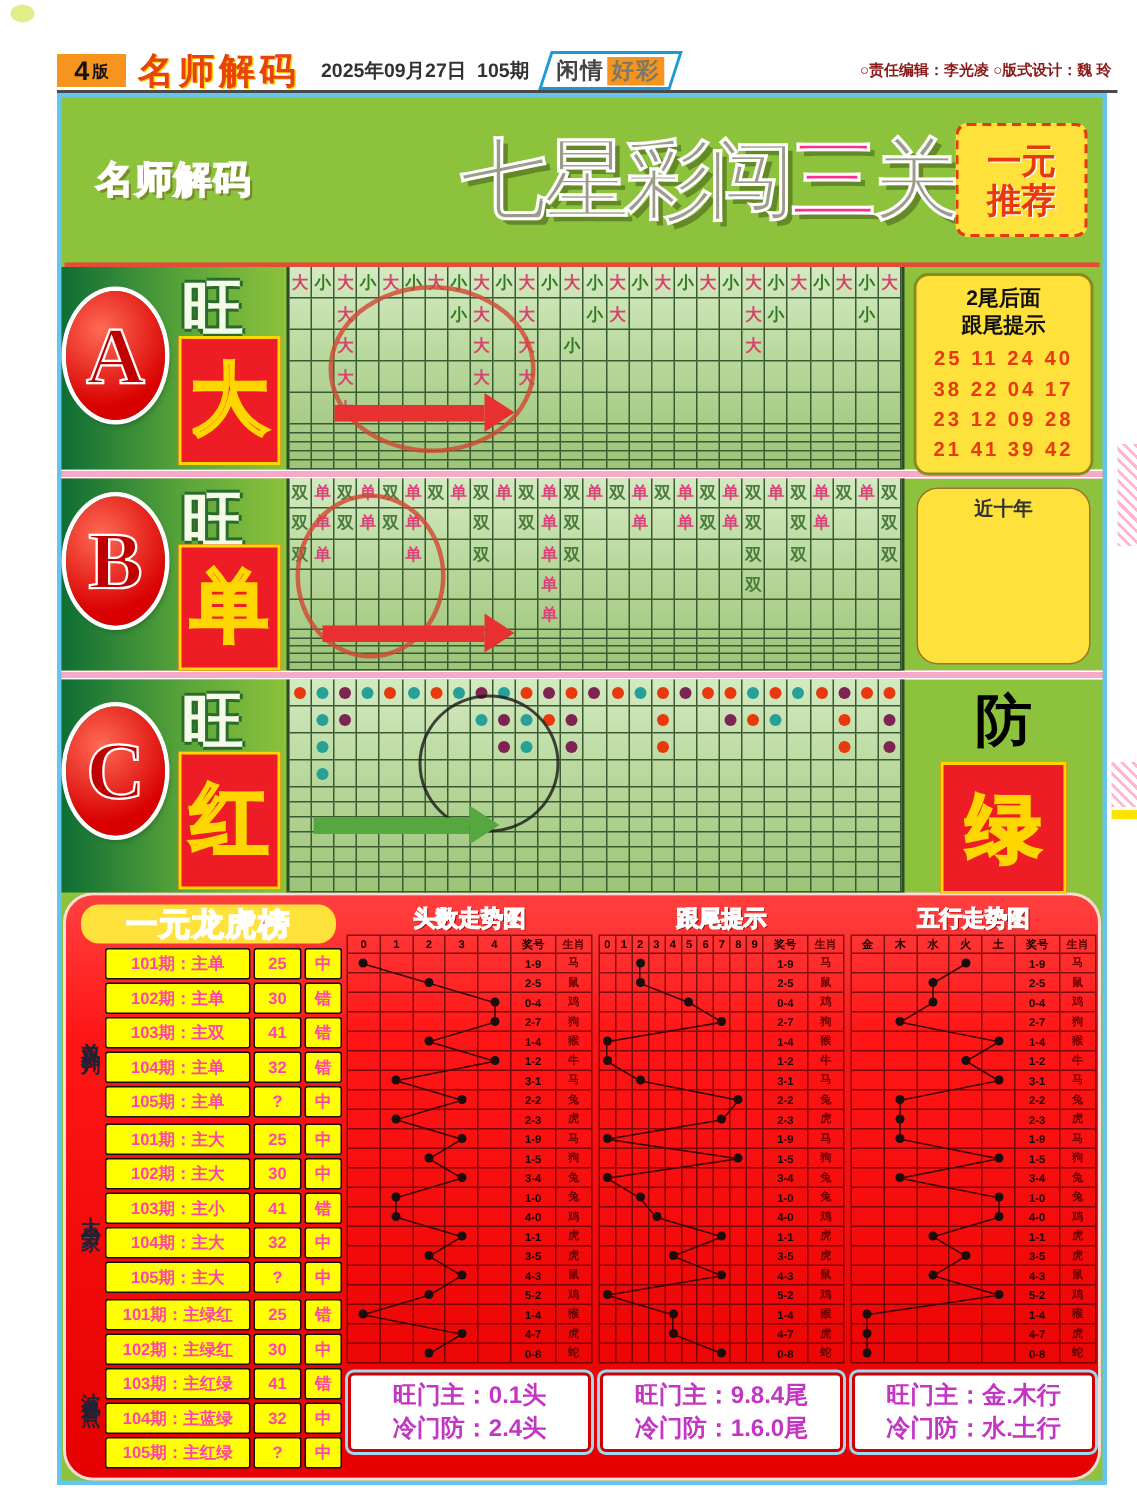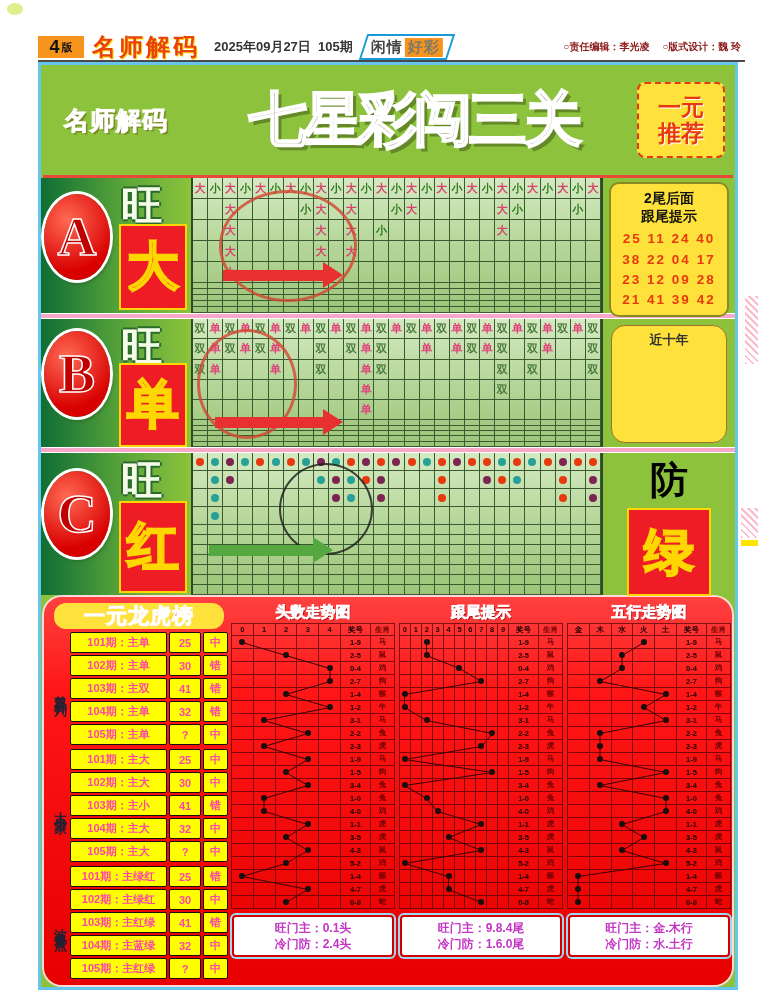--- a/index.html
+++ b/index.html
@@ -16,32 +16,32 @@
   .ed-suf{font-size:11px;font-weight:700;color:#111;margin-left:2px;}
   .paper-name{font-family:"Liberation Serif","DejaVu Serif",serif;font-size:24px;font-weight:900;
       color:#e8420d;letter-spacing:3px;text-shadow:1px 1px 0 #ffd700;white-space:nowrap;}
   .date-issue{font-size:13px;font-weight:700;color:#333;margin-left:14px;white-space:nowrap;}
   .logo{margin-left:10px;display:flex;align-items:center;border:2px solid #1a9ad6;
       transform:skewX(-18deg);background:#fff;padding:1px 6px;height:20px;}
   .logo-l{font-size:15px;font-weight:900;color:#444;transform:skewX(18deg);letter-spacing:1px;}
   .logo-r{font-size:15px;font-weight:900;color:#7a7a6a;background:#f7941d;padding:0 3px;
       margin-left:2px;transform:skewX(18deg);letter-spacing:1px;}
   .credits{margin-left:auto;font-size:10px;font-weight:700;color:#8b1a1a;white-space:nowrap;padding-right:4px;}
-  .credits span{margin-left:10px;}
+  .credits span{}
   
   .main{position:absolute;left:38px;top:62px;width:700px;height:928px;
       border:3px solid #66c5ec;background:#8cc23c;box-sizing:border-box;}
   
   .masthead{height:110px;position:relative;display:flex;align-items:center;}
   .code-block{width:150px;text-align:center;line-height:1.05;}
   .code{font-size:42px;font-weight:900;font-style:italic;color:#ff2d8c;
       -webkit-text-stroke:1.5px #fff;text-shadow:2px 2px 0 rgba(90,40,0,.35);}
   .code-sub{font-size:25px;font-weight:900;color:#ff2d8c;-webkit-text-stroke:1px #fff;
       text-shadow:2px 2px 0 rgba(90,40,0,.35);letter-spacing:1px;}
-  .big-title{flex:1;text-align:center;font-size:58px;font-weight:700;color:#9c9c8c;
+  .big-title{flex:1;text-align:right;font-size:58px;font-weight:400;color:#9c9c8c;
       -webkit-text-stroke:2px #fff;text-shadow:4px 4px 0 rgba(70,90,25,.55);
       letter-spacing:-3px;white-space:nowrap;}
   .big-title .em{color:#ff2d8c;}
   .recommend{width:84px;height:72px;margin-right:10px;background:#ffe13b;
       border:2px dashed #e8380d;border-radius:8px;display:flex;flex-direction:column;
       align-items:center;justify-content:center;line-height:1.15;}
   .recommend div{font-size:23px;font-weight:900;color:#e8380d;text-shadow:1px 1px 0 #fff;}
   .red-line{height:3px;background:#e84a3a;margin:0 2px;}
   
   .section{display:flex;position:relative;}
@@ -119,21 +119,21 @@
       font-size:7.5px;color:#1a0000;overflow:hidden;}
   .t-first{border-left:1px solid rgba(60,0,0,.65);}
   .t-top{border-top:1px solid rgba(60,0,0,.65);}
   .t-dotcol{flex:1;}
   .t-num{width:30px;flex:none;font-weight:700;}
   .t-zod{width:24px;flex:none;font-weight:700;color:#6a0000;}
   .t-dot{width:6px;height:6px;background:#111;border-radius:50%;}
   .trend-svg{position:absolute;left:0;top:0;pointer-events:none;}
   .trend-foot{margin:6px 2px 0;background:#fff;border:2px solid #d00000;border-radius:4px;
       box-shadow:0 0 0 2px #9fd8f0;padding:3px 2px;text-align:center;line-height:1.35;}
-  .trend-foot div{font-size:12px;font-weight:800;color:#c335c3;white-space:nowrap;}
+  .trend-foot div{font-size:16px;font-weight:800;color:#c335c3;white-space:nowrap;}
   
   .hatch{position:absolute;background:repeating-linear-gradient(45deg,#ffb8cc 0 2px,#fff 2px 5px);}
   .h1{left:745px;top:296px;width:13px;height:68px;}
   .h2{left:741px;top:508px;width:17px;height:30px;}
   .ybar{position:absolute;left:741px;top:540px;width:17px;height:6px;background:#ffe400;}
 </style>
 </head>
 <body>
 
 <div class="blob"></div>

